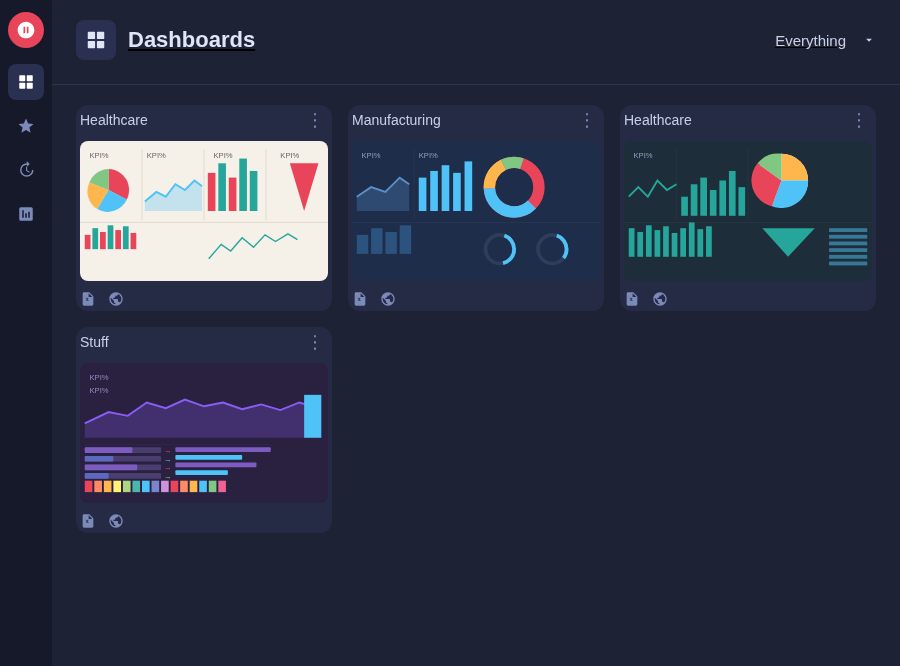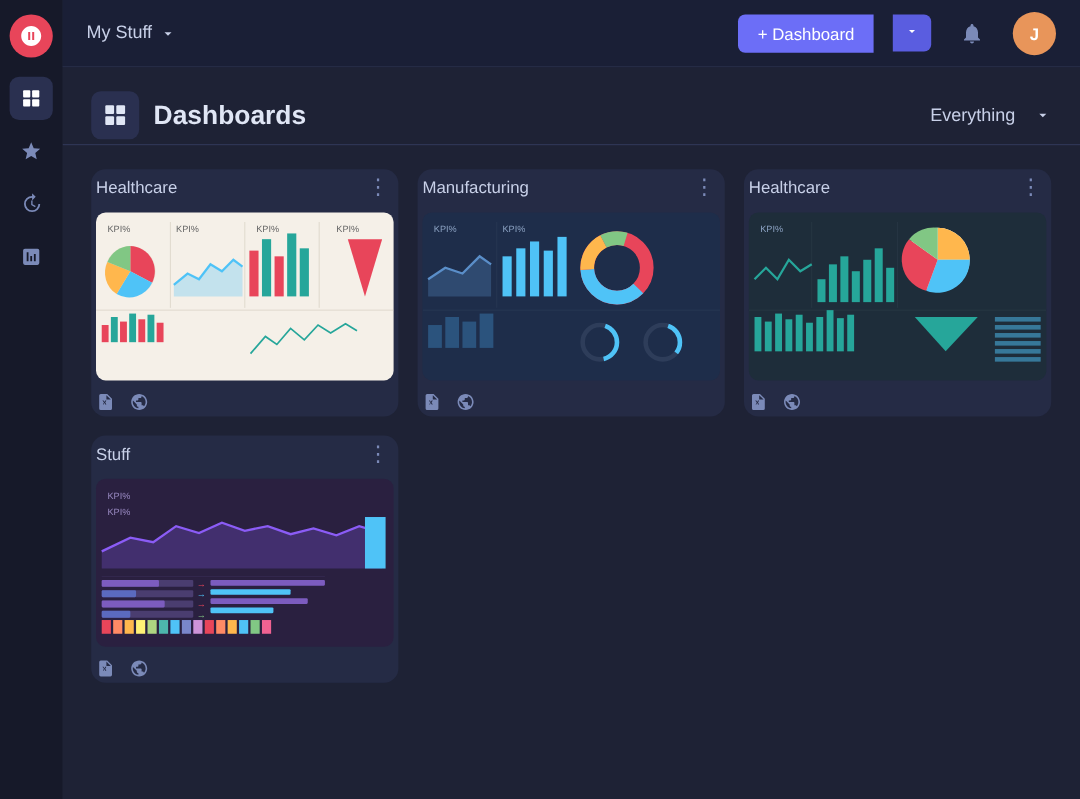--- a/index.html
+++ b/index.html
@@ -99,21 +99,22 @@
     }
 
     
     .content {
       flex: 1;
       padding: 20px 24px;
       overflow-y: auto;
     }
     .content-header {
       display: flex; align-items: center;
-      margin-bottom: 4px;
+      margin-bottom: 24px;
+      text-decoration: underline;
     }
     .content-title {
       color: #e0e6f5;
       font-size: 22px;
       font-weight: 600;
       display: flex; align-items: center; gap: 10px;
     }
     .content-title-icon-wrap {
       width: 40px; height: 40px;
       background: #2a3050;
@@ -220,41 +221,20 @@
   </div>
   <div class="sidebar-item">
     <svg viewBox="0 0 24 24">
         <path d="M5 3h14a2 2 0 0 1 2 2v14a2 2 0 0 1-2 2H5a2 2 0 0 1-2-2V5a2 2 0 0 1 2-2zm2 4v10h2V7H7zm4 4v6h2v-6h-2zm4-2v8h2V9h-2z"></path>
       </svg>
   </div>
 </aside>
 
 <div class="main">
 
-  <header class="header">
-    <div class="header-title">
-      <span>My Stuff</span>
-      <svg viewBox="0 0 24 24">
-          <path d="M7 10l5 5 5-5z"></path>
-        </svg>
-    </div>
-    <div class="header-spacer"></div>
-    <button class="btn-dashboard">+ Dashboard</button>
-    <button class="btn-dashboard-arrow">
-      <svg viewBox="0 0 24 24">
-          <path d="M7 10l5 5 5-5z"></path>
-        </svg>
-    </button>
-    <div class="header-bell">
-      <svg viewBox="0 0 24 24">
-          <path d="M12 22c1.1 0 2-.9 2-2h-4c0 1.1.9 2 2 2zm6-6v-5c0-3.07-1.64-5.64-4.5-6.32V4c0-.83-.67-1.5-1.5-1.5s-1.5.67-1.5 1.5v.68C7.63 5.36 6 7.92 6 11v5l-2 2v1h16v-1l-2-2z"></path>
-        </svg>
-    </div>
-    <div class="header-avatar">J</div>
-  </header>
 
   <div class="content">
     <div class="content-header">
       <div style="display:flex;align-items:center;gap:12px;">
         <div class="content-title-icon-wrap">
           <svg width="22" height="22" viewBox="0 0 24 24" fill="#e0e6f5">
               <rect x="3" y="3" width="8" height="8" rx="1"></rect>
               <rect x="13" y="3" width="8" height="8" rx="1"></rect>
               <rect x="3" y="13" width="8" height="8" rx="1"></rect>
               <rect x="13" y="13" width="8" height="8" rx="1"></rect>

